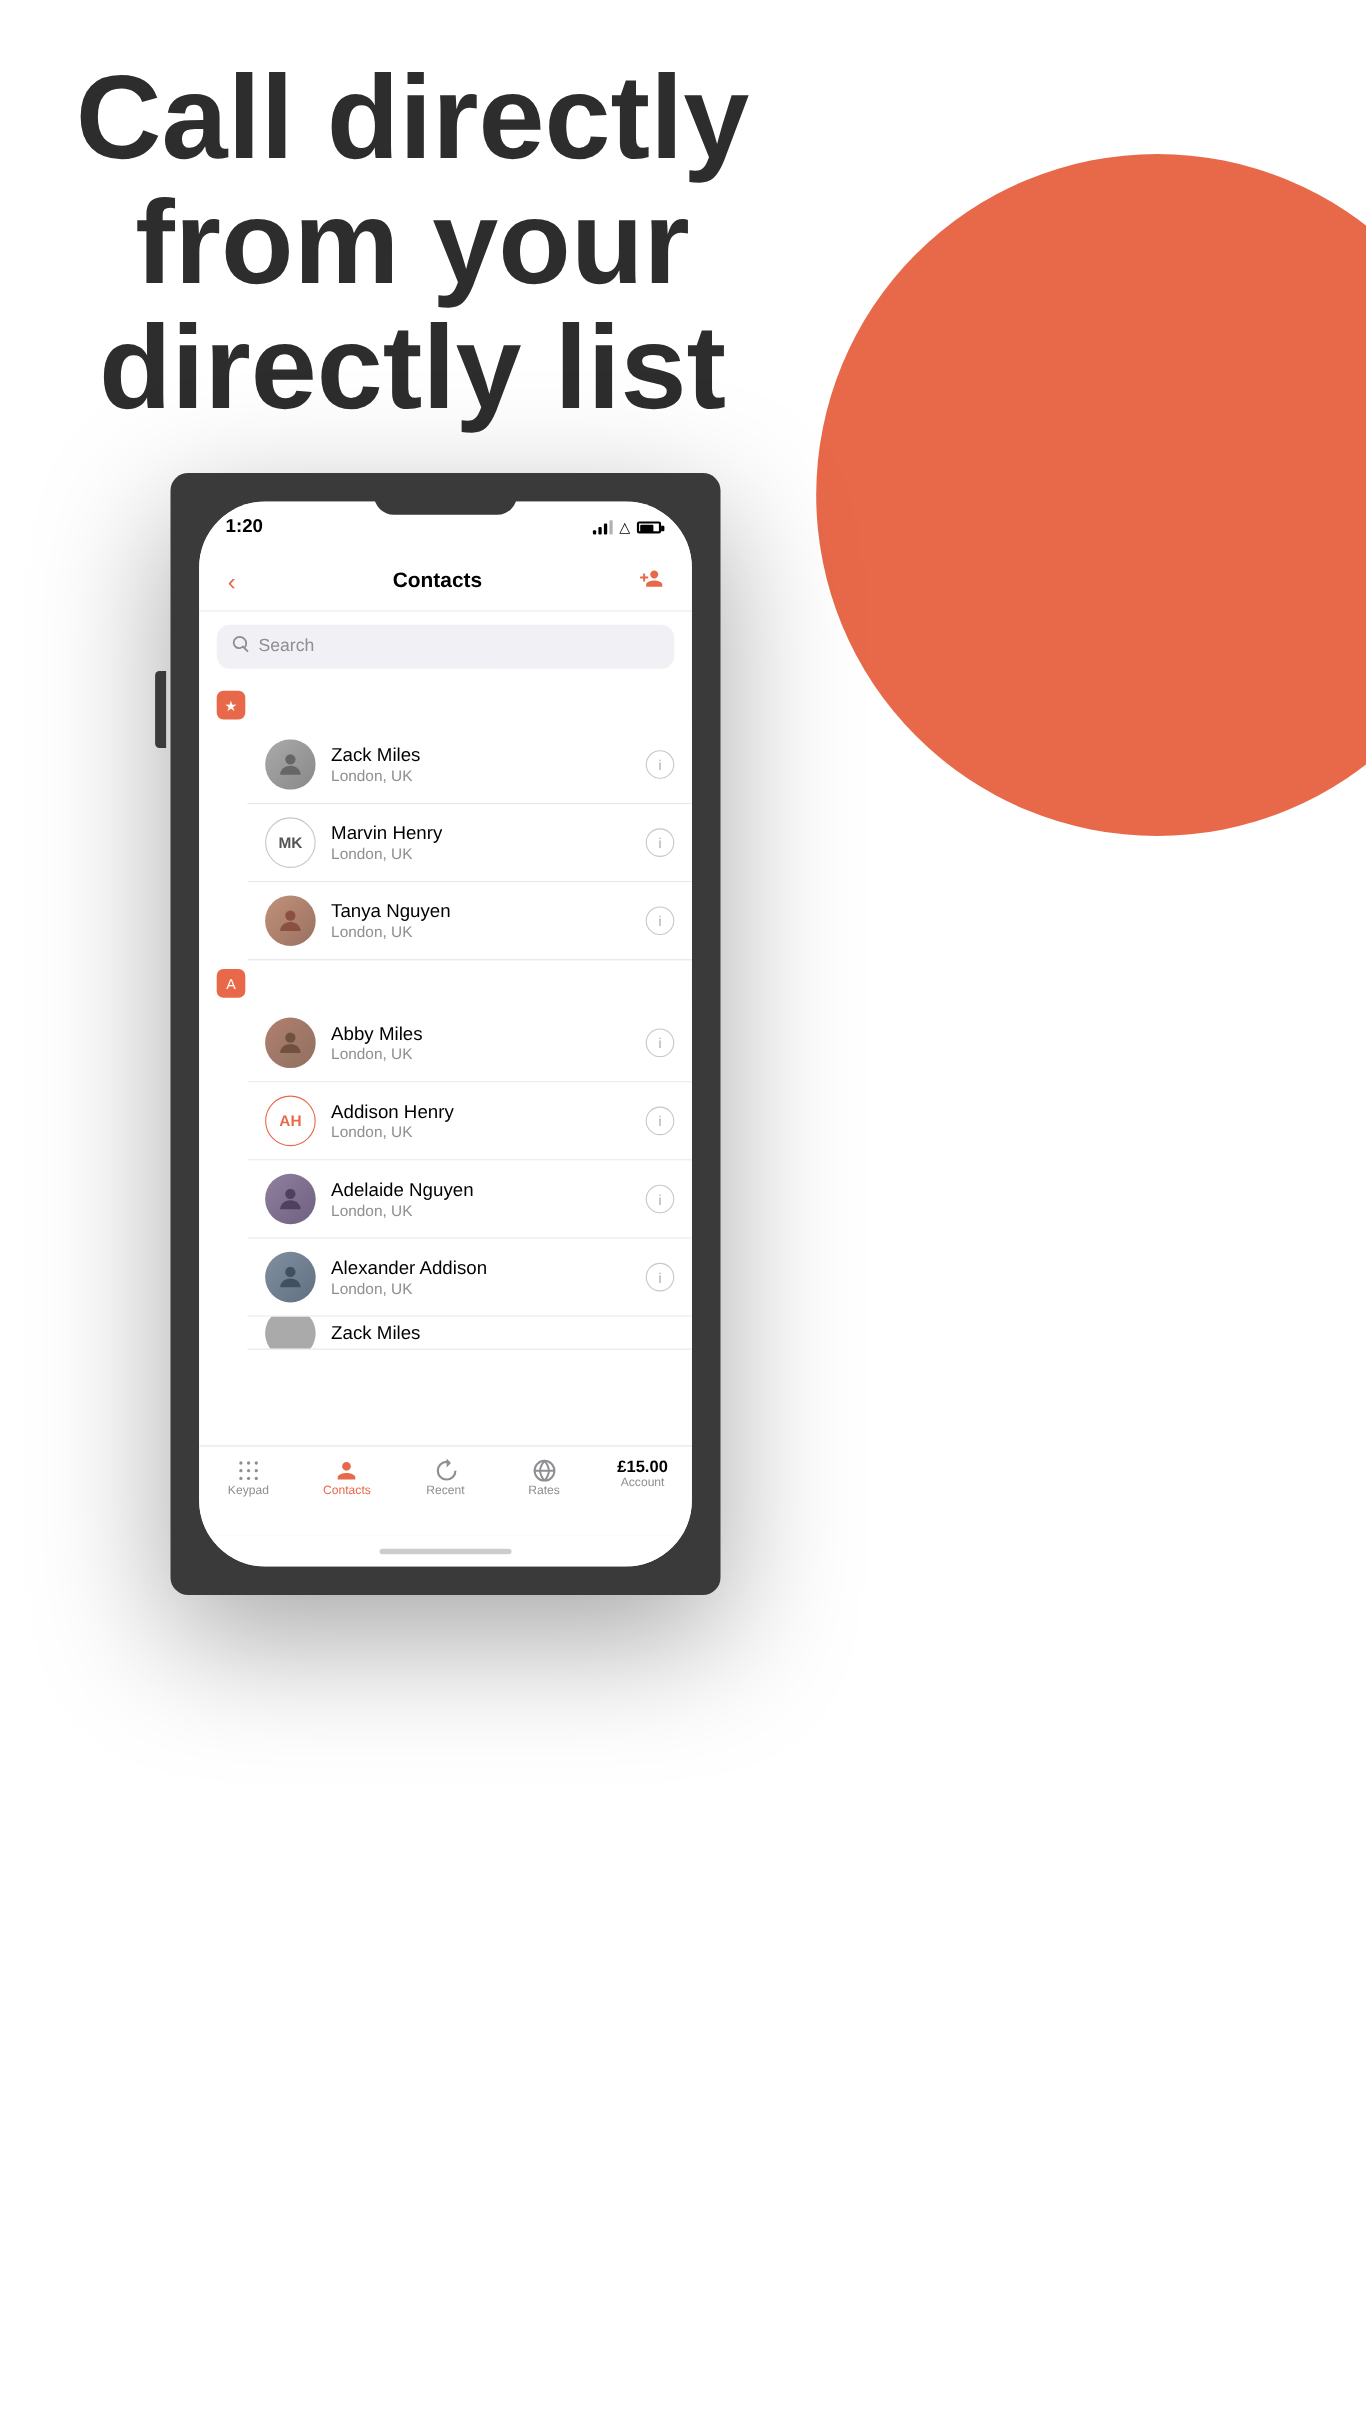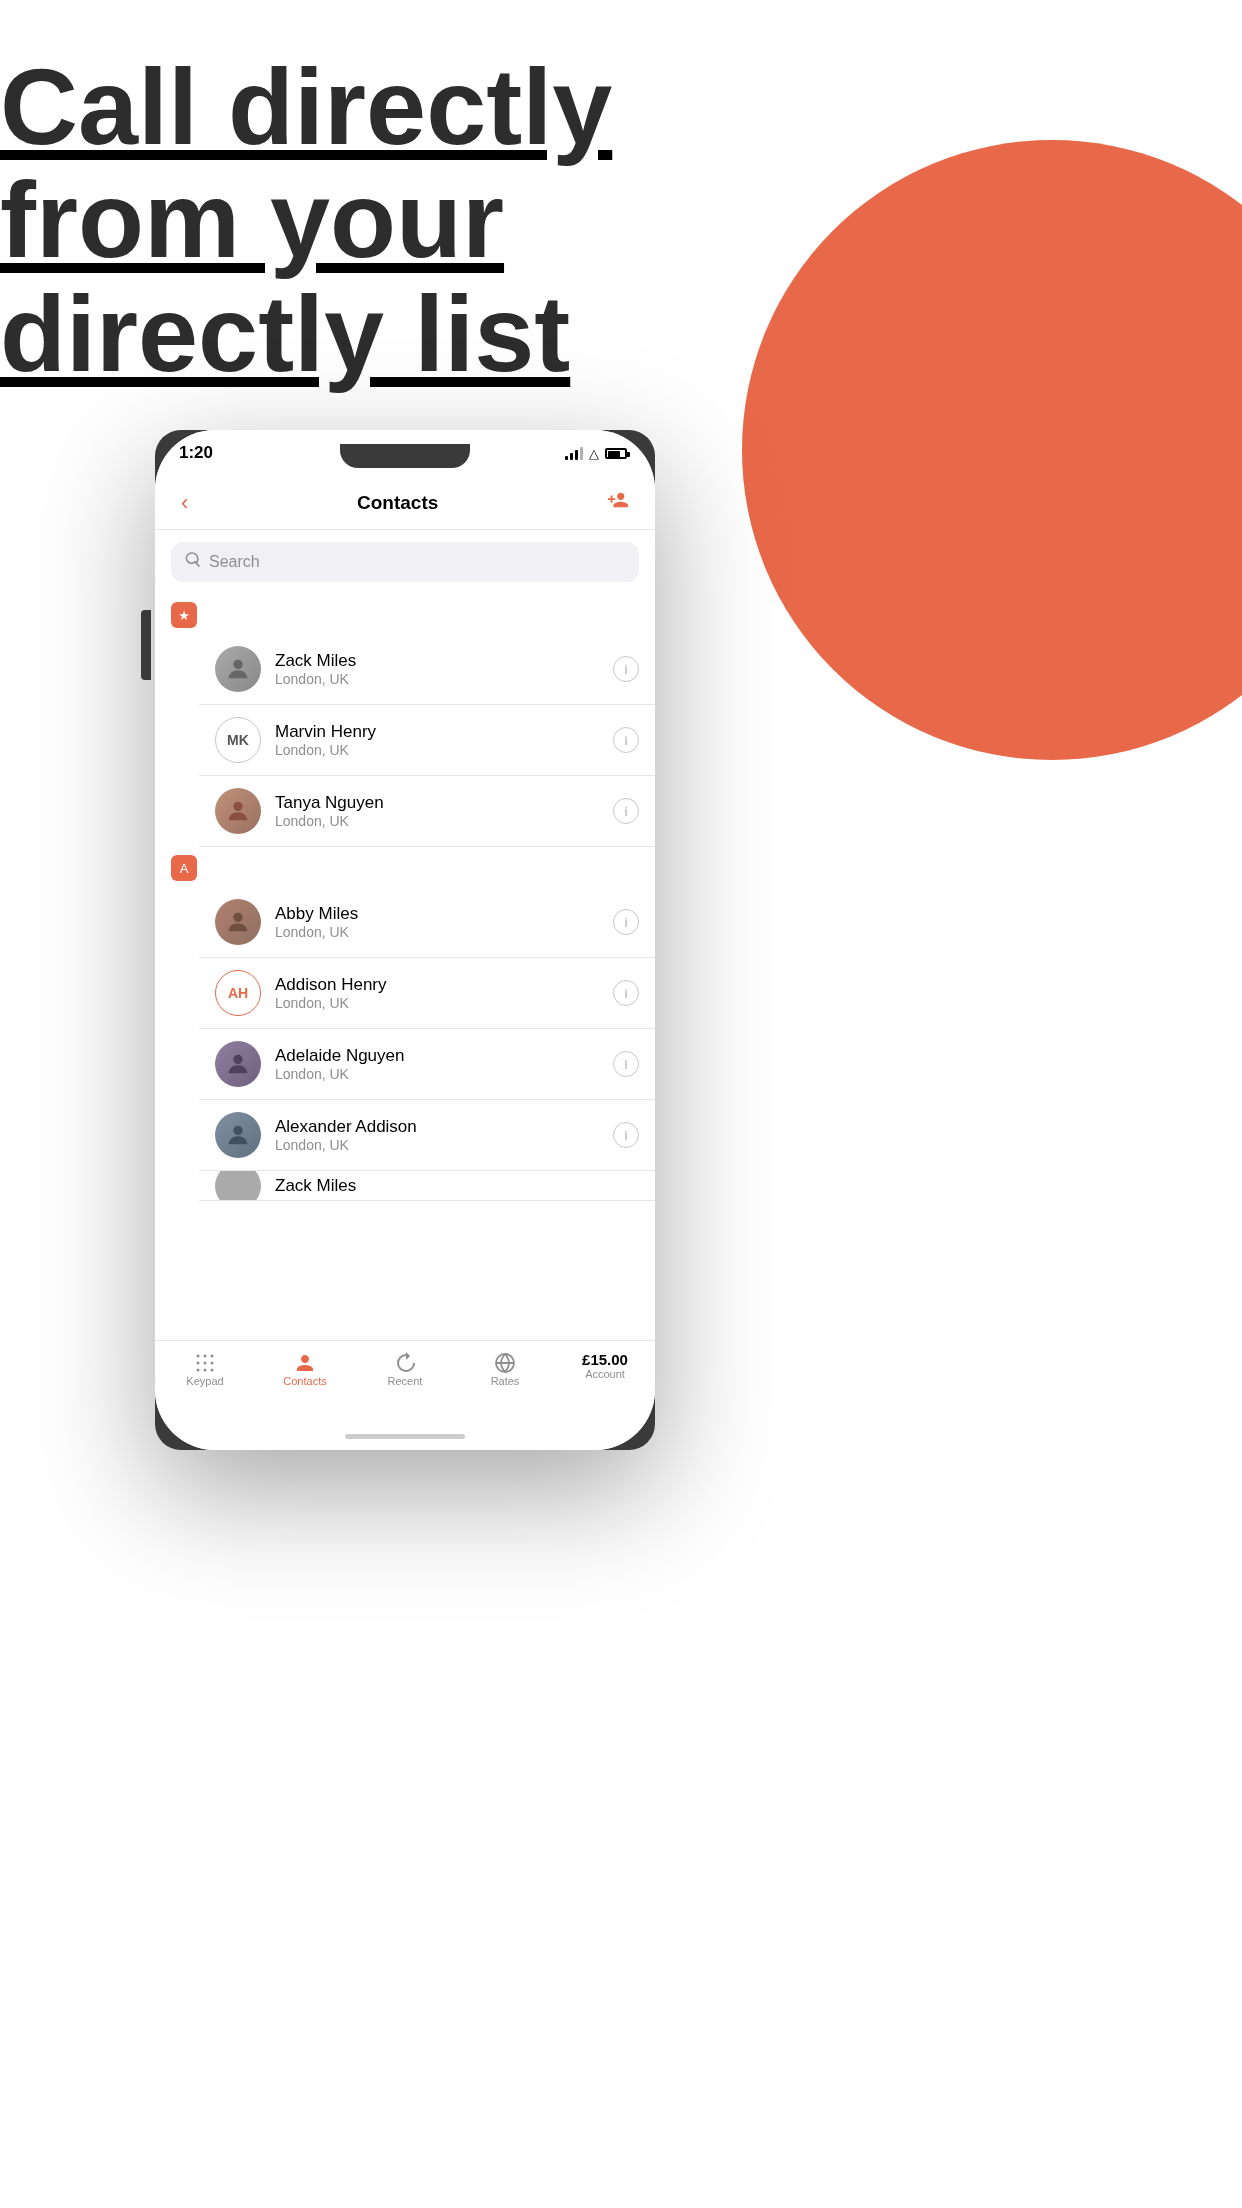--- a/index.html
+++ b/index.html
@@ -23,23 +23,22 @@
       border-radius: 50%;
       z-index: 0;
     }
 
     
     .hero-text {
       position: absolute;
       top: 50px;
       left: 0;
       width: 750px;
-      text-align: left;
+      text-align: center;
       z-index: 1;
-      text-decoration: underline;
     }
     .hero-title {
       font-size: 108px;
       font-weight: 800;
       color: #2d2d2d;
       line-height: 1.05;
     }
 
     
     .phone-wrapper {
@@ -48,22 +47,22 @@
       left: 155px;
       width: 500px;
       height: 1000px;
       z-index: 2;
     }
 
     .phone-outer {
       width: 500px;
       height: 1020px;
       background: #3a3a3a;
-      border-radius: 26px;
-      padding: 0;
+      border-radius: 16px;
+      padding: 26px;
       position: relative;
       box-shadow: 0 40px 120px rgba(0,0,0,0.35);
     }
 
     
     .phone-outer::before {
       content: '';
       position: absolute;
       left: -14px;
       top: 180px;

